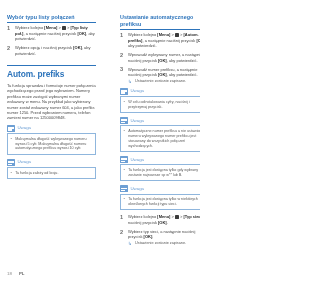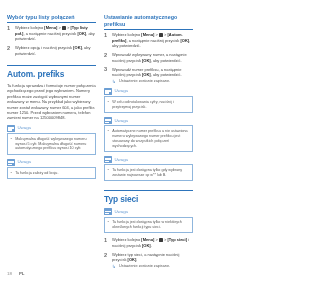--- a/index.html
+++ b/index.html
@@ -17,21 +17,21 @@
   }
   .page {
     width: 200px;
     height: 283px;
     box-sizing: border-box;
     padding: 14px 7px 0 7px;
     position: relative;
   }
   .columns {
     display: flex;
-    gap: 8px;
+    gap: 24px;
     align-items: flex-start;
   }
   .col {
     width: 89px;
     flex: 0 0 89px;
   }
 
   
   .h2 {
     color: #2d74bb;
@@ -314,23 +314,20 @@
           <div class="note-body">
             <div class="note-item">
               <span class="bullet">•</span>
               <span>Ta funkcja jest dostępna tylko gdy wybrany zostanie najnowsze sp w** lub B.</span>
             </div>
           </div>
         </div>
       </div>
 
       <div>
-        <div class="h1-wrap">
-          <div class="h1">Typ sieci</div>
-        </div>
 
         <div class="note">
           <div class="note-head">
             <span class="note-icon"></span>
             <span class="note-title">Uwaga</span>
           </div>
           <div class="note-body">
             <div class="note-item">
               <span class="bullet">•</span>
               <span>Ta funkcja jest dostępna tylko w niektórych określonych funkcji typu sieci.</span>

